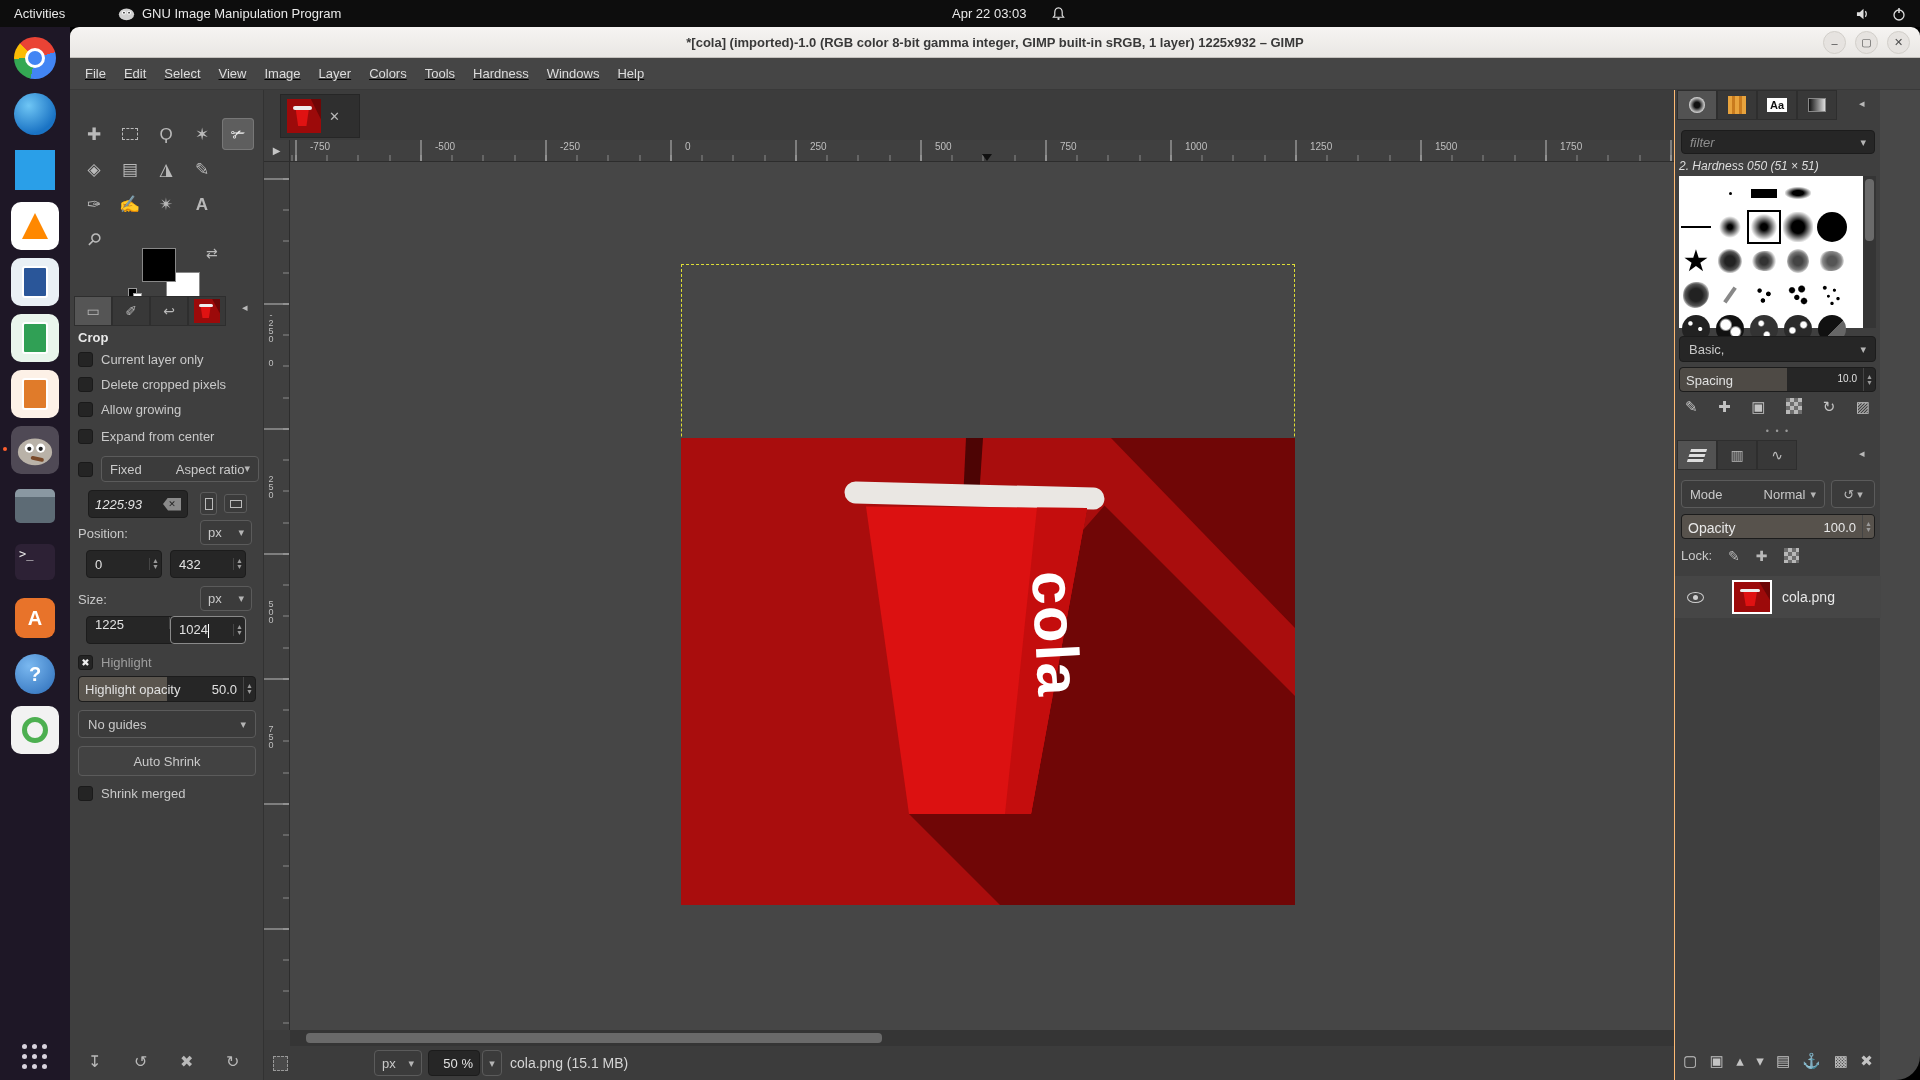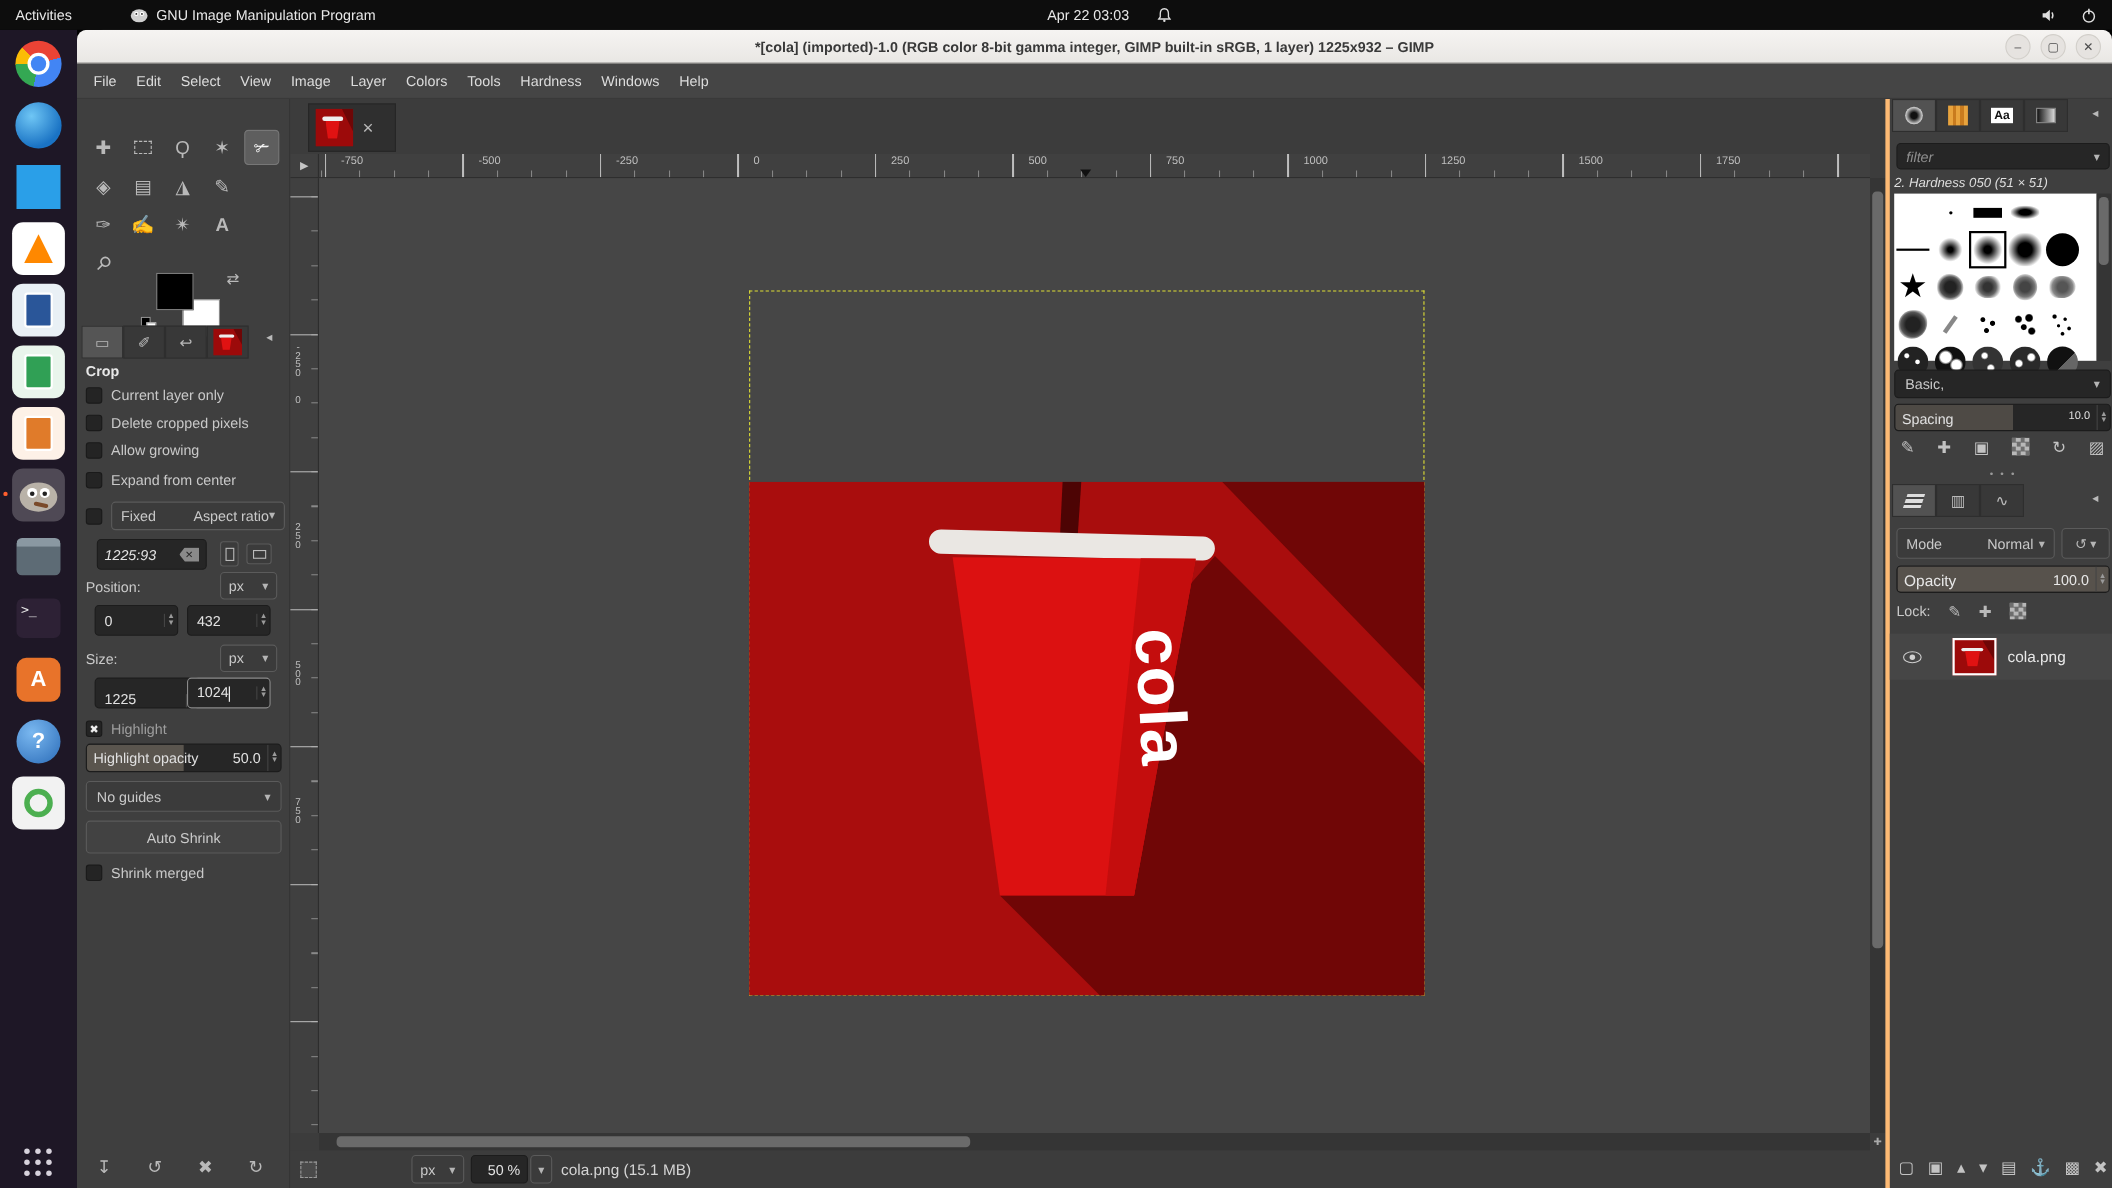--- a/index.html
+++ b/index.html
@@ -17,26 +17,26 @@
   .di-active { background:rgba(255,255,255,.22); }
   #app-grid { margin-top:auto; margin-bottom:10px; width:26px; height:26px; display:grid; grid-template-columns:repeat(3,1fr); gap:4px; }
   #app-grid i { width:5px; height:5px; border-radius:50%; background:#d7d2dc; }
 
   
   #window { position:absolute; left:70px; top:27px; width:1850px; height:1053px; background:#484848;border-radius:24px; }
   #titlebar { position:absolute; left:0; top:0; width:1850px; height:31px; background:linear-gradient(#f6f4f2,#e9e7e4); border-bottom:1px solid #c4c1bd; border-radius:9px 9px 0 0; display:flex; align-items:center; justify-content:center; }
   #titlebar .title { font-size:13px; font-weight:bold; color:#393939; }
   .winbtns { position:absolute; right:10px; top:4px; display:flex; gap:9px; }
   .winbtn { width:23px; height:23px; border-radius:50%; background:#e6e3e0; border:1px solid #d2cfca; color:#4d4d4d; font-size:11px; display:flex; align-items:center; justify-content:center; }
-  #menubar { position:absolute; left:0; top:31px; width:1850px; height:32px; background:#454545; border-bottom:1px solid #393939; display:flex; align-items:center; padding-left:6px; }
+  #menubar { position:absolute; left:0; top:31px; width:1850px; height:32px; background:#454545; border-bottom:1px solid #393939; display:flex; align-items:center; padding-left:6px;text-decoration:underline; }
   .menu-item { color:#dcdcdc; font-size:13px; padding:6px 9px; }
 
   
   #left-panel  { position:absolute; left:0;    top:63px; width:194px;  height:990px; background:#3f3f3f; border-right:1px solid #323232; }
-  #right-panel { position:absolute; left:1644px; top:63px; width:206px; height:990px; background:#3f3f3f; border-left:4px solid #fdba74; }
+  #right-panel { position:absolute; left:1604px; top:63px; width:206px; height:990px; background:#3f3f3f; border-left:1px solid #fdba74; }
   #canvas-area { position:absolute; left:194px; top:63px; width:1450px; height:990px; background:#3c3c3c; }
 
   .glyph { color:#b9b9b9; font-size:17px; line-height:1; }
   .tool-cell { position:absolute; width:32px; height:32px; display:flex; align-items:center; justify-content:center; border-radius:4px; }
   .tool-active { background:#5e5e5e; box-shadow:inset 0 0 0 1px #777; }
   .tool-active .glyph { color:#f2f2f2; }
   .dashed-sq { width:16px; height:12px; border:1px dashed #b9b9b9; }
 
   
   .chk { width:15px; height:15px; background:#242424; border:1px solid #1a1a1a; border-radius:3px; display:flex; align-items:center; justify-content:center; color:#eee; font-size:10px; }
@@ -349,21 +349,21 @@
           <span>▲</span>
           <span>▼</span>
         </span>
     </div>
 
     <div class="abs lbl" style="left:8px;top:502px;">Size:</div>
     <div class="abs frame" style="left:130px;top:496px;width:52px;height:25px;display:flex;align-items:center;justify-content:space-between;padding:0 7px;">
       <span class="lbl">px</span>
         <span class="dd-chev">▾</span>
     </div>
-    <div class="abs entry" style="left:16px;top:526px;width:96px;height:28px;display:flex;align-items:flex-end;">
+    <div class="abs entry" style="left:16px;top:526px;width:96px;height:28px;display:flex;align-items:flex-start;">
       <span style="flex:1;padding-left:8px;">1225</span>
       <span class="spin">
           <span>▲</span>
           <span>▼</span>
         </span>
     </div>
     <div class="abs entry" style="left:100px;top:526px;width:76px;height:28px;display:flex;align-items:center;border-color:#8a8a8a;">
       <span style="flex:1;padding-left:8px;"><span>1024</span><span class="caret"></span></span>
       <span class="spin">
           <span>▲</span>

